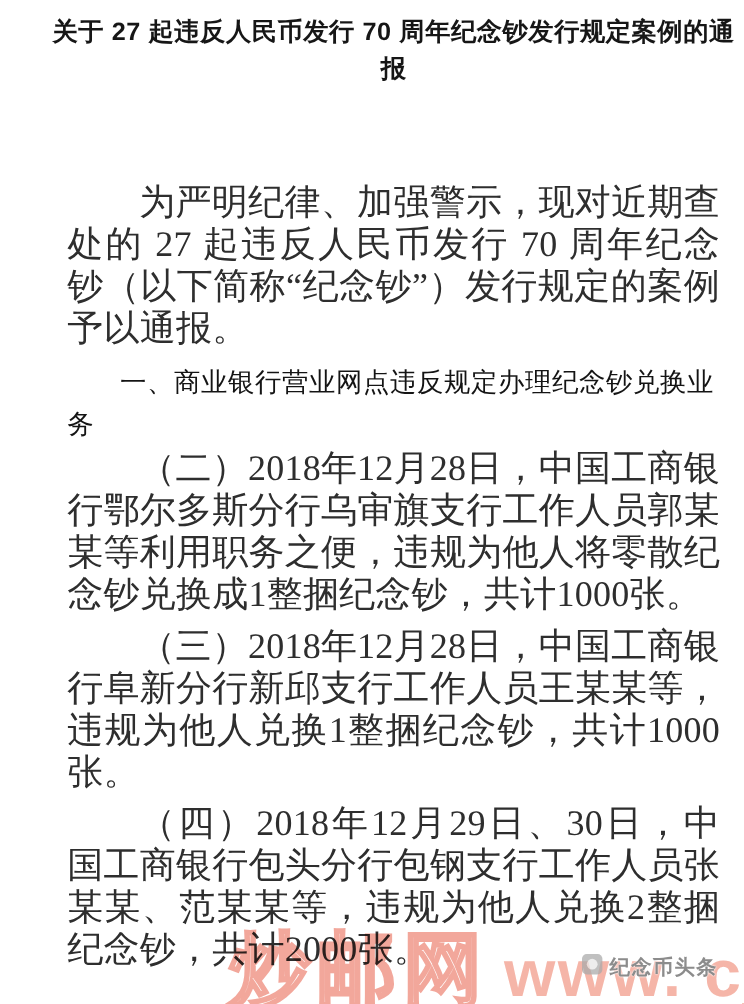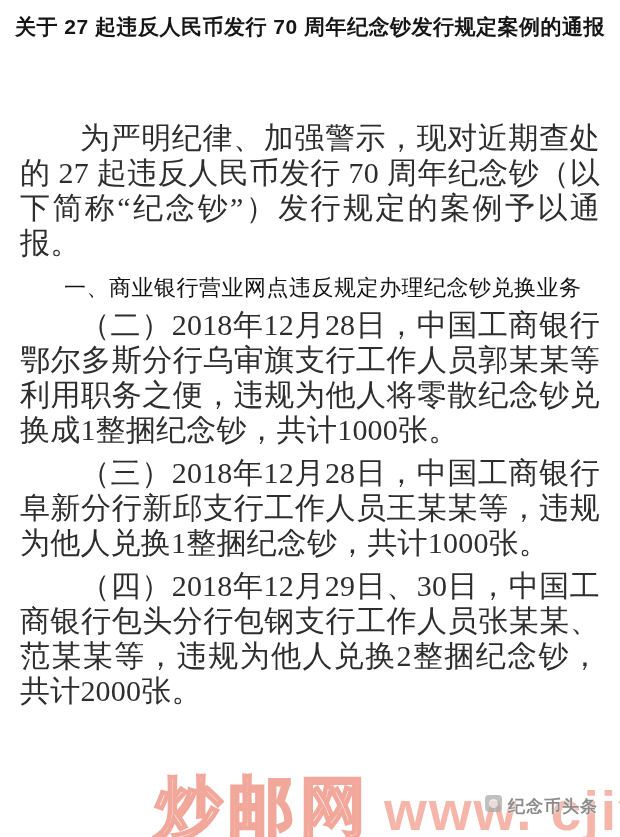--- a/index.html
+++ b/index.html
@@ -3,21 +3,21 @@
 <meta charset="utf-8">
 <style>
   html, body { margin: 0; padding: 0; }
   body {
     width: 620px; height: 837px;
     background: #ffffff;
     overflow: hidden;
     position: relative;
     font-family: "Liberation Serif", serif;
   }
-  .page { position: absolute; inset: 0; }
+  .page { position: absolute; inset: 0; margin-left: 36px; }
 
   .doc-title {
     margin: 0;
     padding-top: 11px;
     text-align: center;
     font-family: "Liberation Sans", sans-serif;
     font-weight: bold;
     font-size: 21px;
     line-height: 31px;
     color: #161616;

